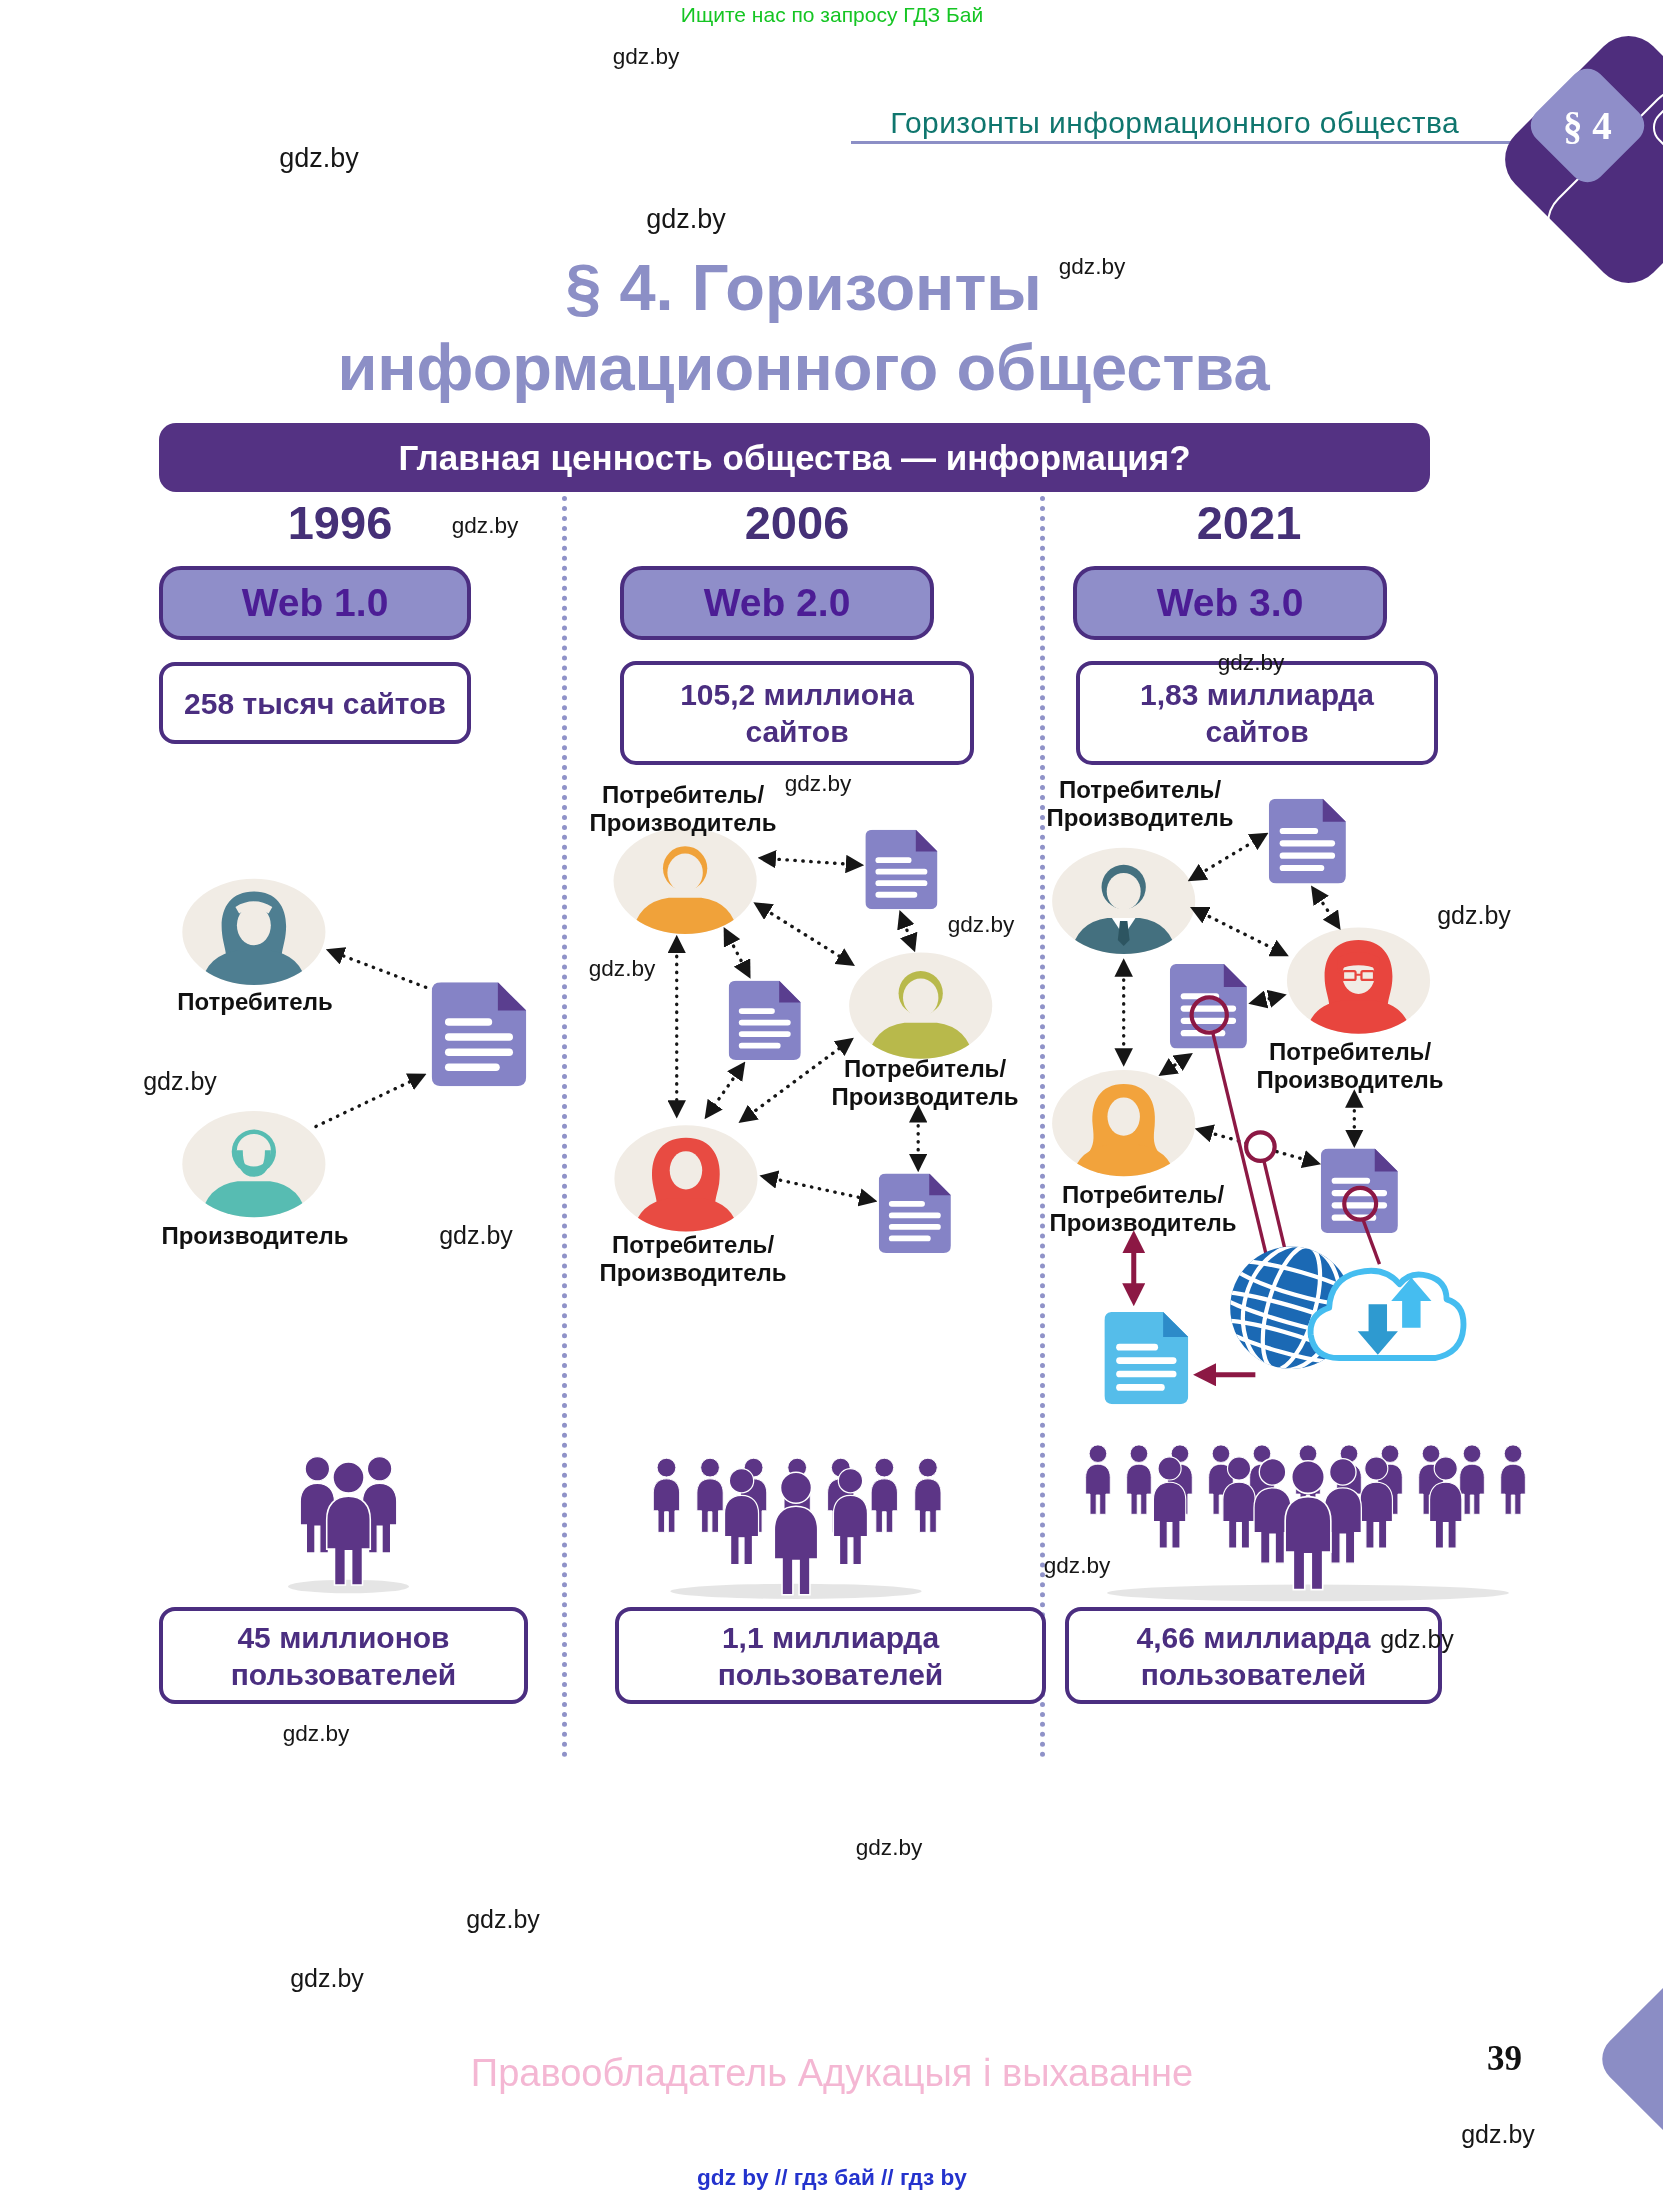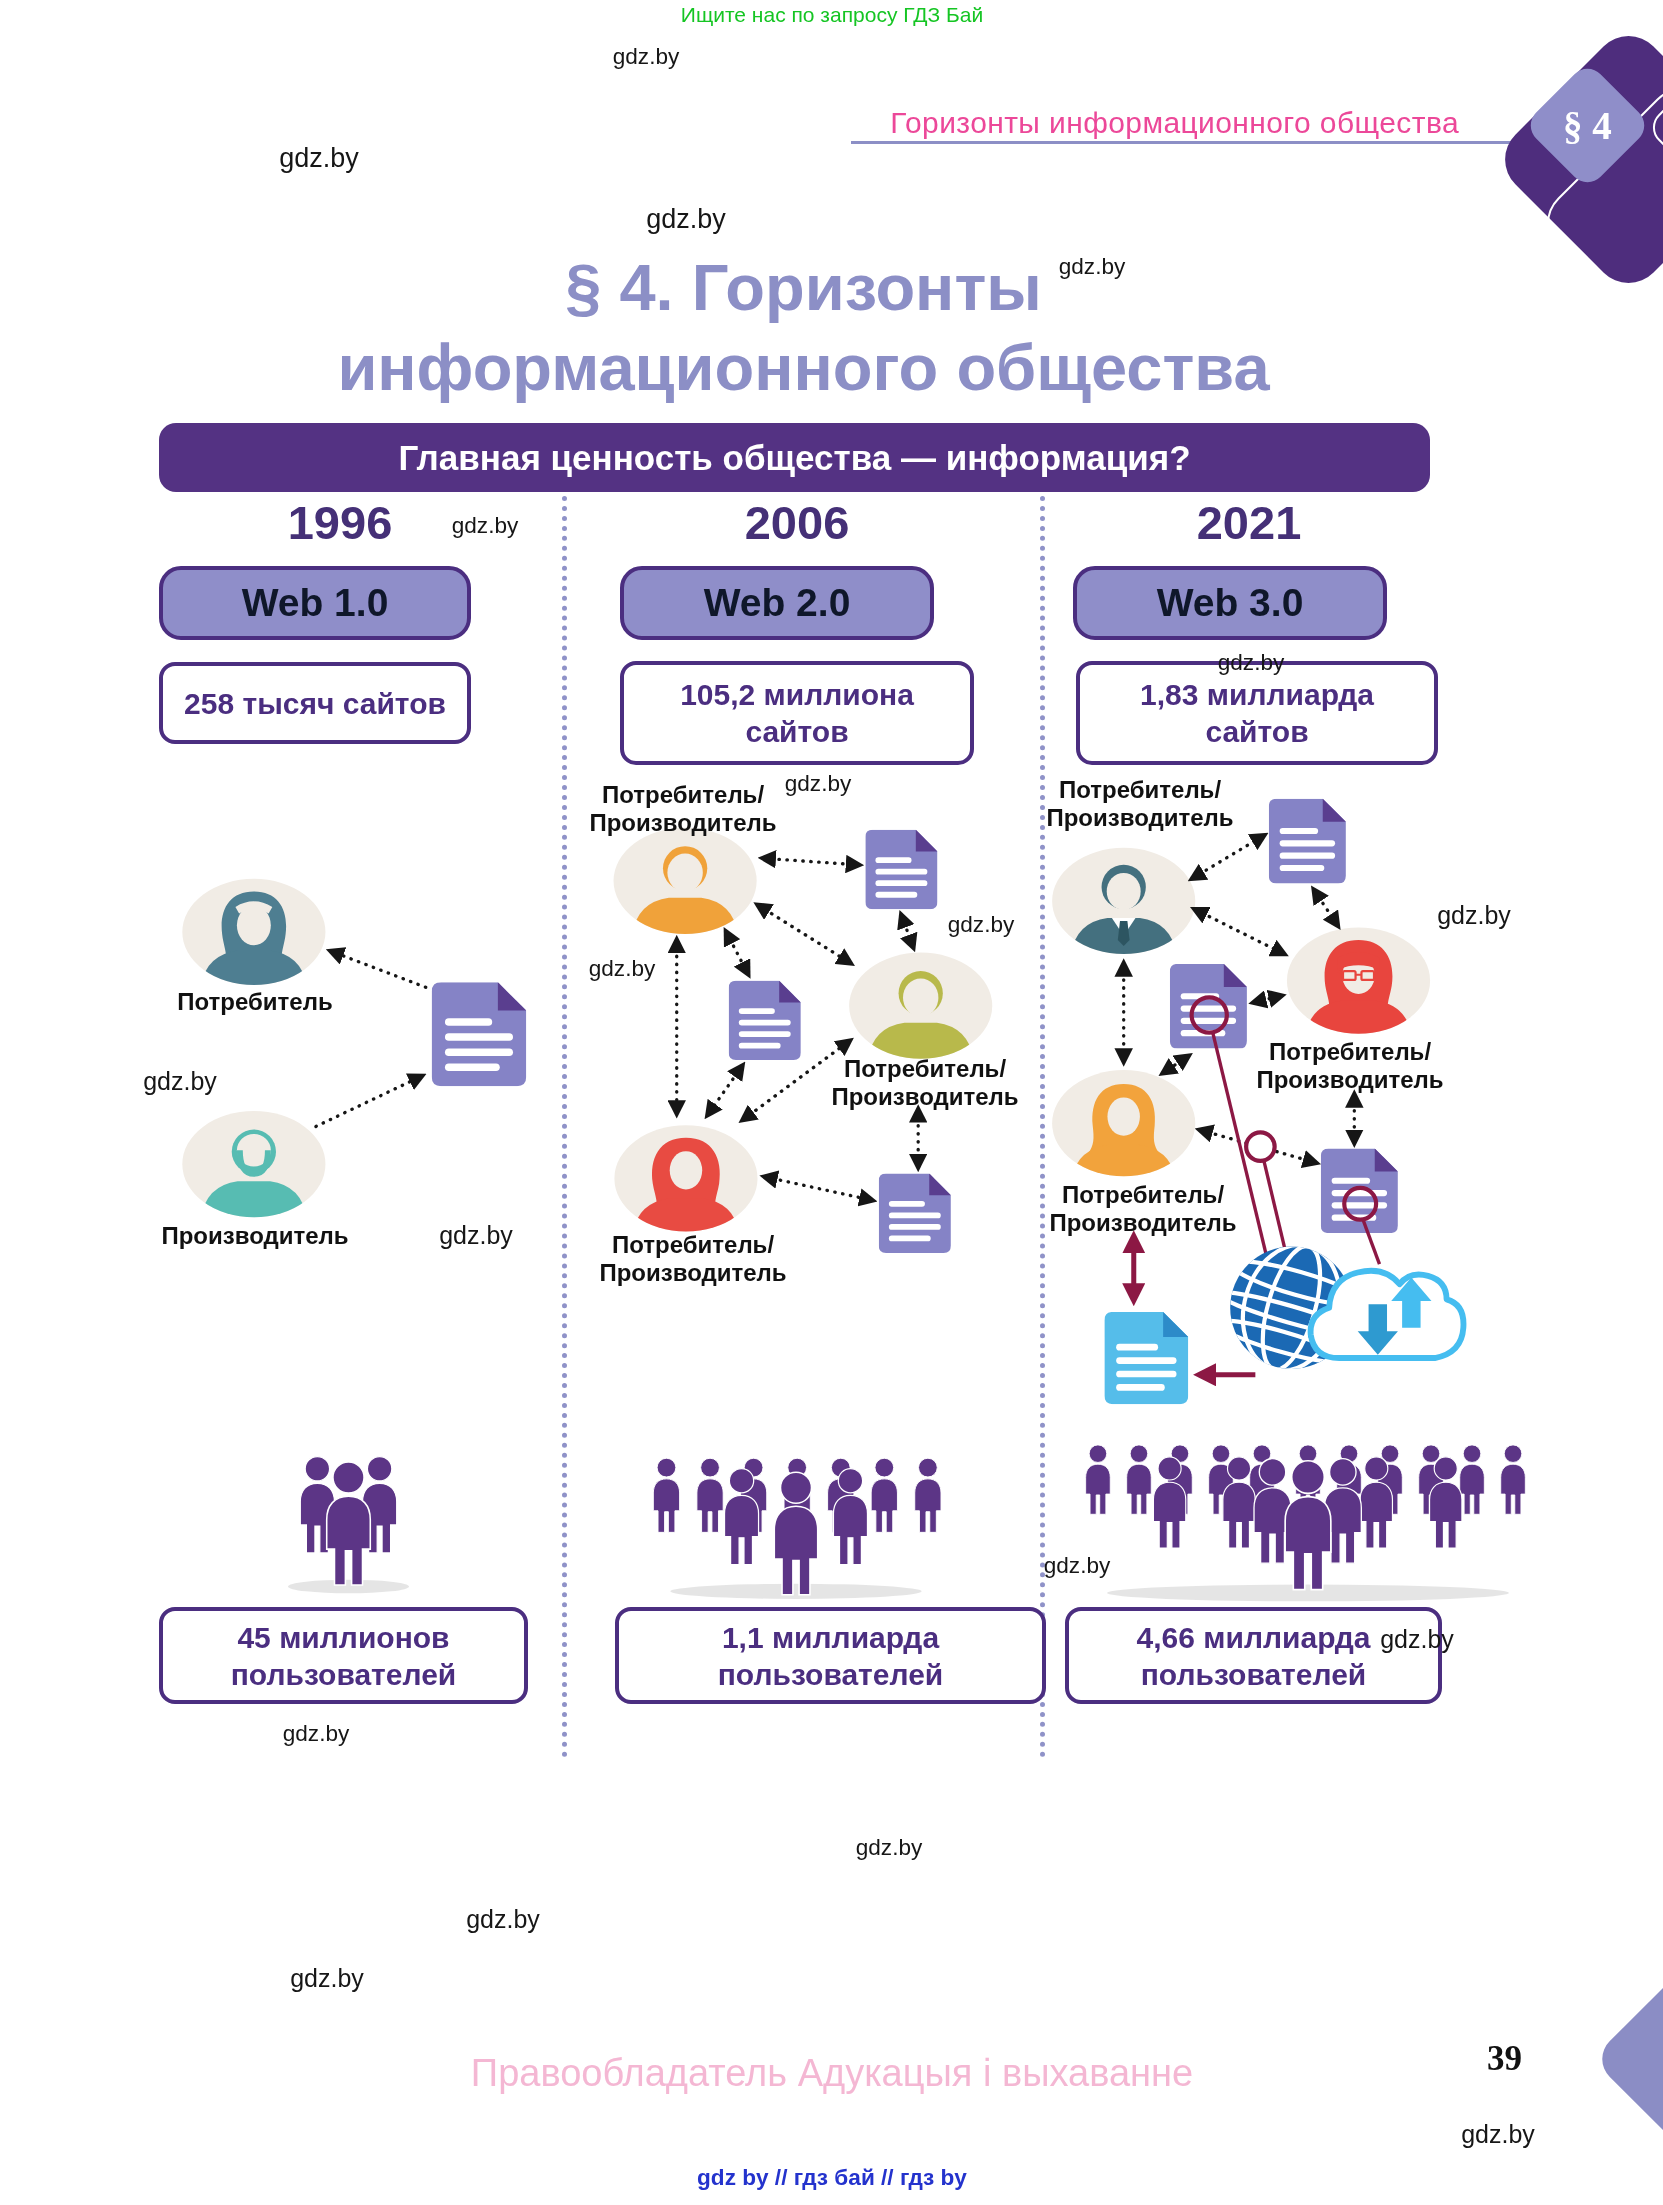--- a/index.html
+++ b/index.html
@@ -4,42 +4,42 @@
 <style>
   html,body{margin:0;padding:0;background:#888;}
   .page{position:relative;width:1664px;height:2205px;background:#fff;overflow:hidden;
         font-family:"Liberation Sans",sans-serif;color:#141414;}
   .abs{position:absolute;}
   .cx{transform:translateX(-50%);}
   
   .promo{left:0;top:3.4px;width:100%;text-align:center;font-size:21px;color:#15c523;}
   .wm{font-size:22.6px;color:#161616;white-space:nowrap;z-index:40;}
   
-  .run-head{top:106px;right:205px;font-size:30px;letter-spacing:0.4px;color:#ec4899;}
+  .run-head{top:106px;right:205px;font-size:30px;letter-spacing:0.4px;color:#0f766e;}
   .run-rule{left:851px;top:141px;width:669px;height:2.5px;background:#8c8fc6;}
   .bdg{border-radius:35px;transform:rotate(45deg);}
   .bdg-dark{left:1531px;top:62px;width:195px;height:195px;background:#4e2d7d;}
   .bdg-ring-big{left:1576px;top:117px;width:210px;height:210px;border:2.5px solid #fff;border-radius:37px;background:transparent;}
   .bdg-ring-sm{left:1665px;top:80px;width:91px;height:91px;border:2.5px solid #fff;border-radius:18.4px;}
   .bdg-inner{left:1542px;top:80px;width:91px;height:91px;background:#8f8ec9;border-radius:18.4px;
              display:flex;align-items:center;justify-content:center;}
   .bdg-inner span{transform:rotate(-45deg);font-family:"Liberation Serif",serif;font-size:39px;font-weight:bold;color:#fff;}
   
   .page-title{left:49px;top:248px;width:1509px;text-align:center;font-size:65px;font-weight:bold;
               line-height:80px;color:#8c8fc6;}
   
   .banner{left:159px;top:423px;width:1271px;height:69px;background:#543283;border-radius:17px;
           display:flex;align-items:center;justify-content:center;font-size:35px;font-weight:bold;color:#fff;}
   
   .year{top:495px;font-size:47px;font-weight:bold;color:#453077;}
   
   .divider{top:496px;height:1262px;width:0;border-left:5px dotted #8f92c8;}
   
   .webbadge{height:74px;background:#8f8ec9;border:4.2px solid #4b2e80;border-radius:22px;
-            display:flex;align-items:center;justify-content:center;font-size:39px;font-weight:bold;color:#0f172a;box-sizing:border-box;}
+            display:flex;align-items:center;justify-content:center;font-size:39px;font-weight:bold;color:#4c1d95;box-sizing:border-box;}
   .statbox{background:#fff;border:4.2px solid #4b2e80;border-radius:16px;box-sizing:border-box;
            display:flex;flex-direction:column;align-items:center;justify-content:center;
            font-size:30px;font-weight:bold;color:#4b2e80;line-height:37px;text-align:center;}
   
   .role{font-size:24px;font-weight:bold;color:#111;text-align:center;line-height:28px;z-index:10;}
   .role span{display:block;}
   
   .copyright{left:0;top:2052px;width:1664px;text-align:center;font-size:38px;color:#f4b7d3;}
   .pagenum{left:1467px;top:2039px;width:75px;text-align:center;font-family:"Liberation Serif",serif;
            font-size:35px;font-weight:bold;color:#111;}

